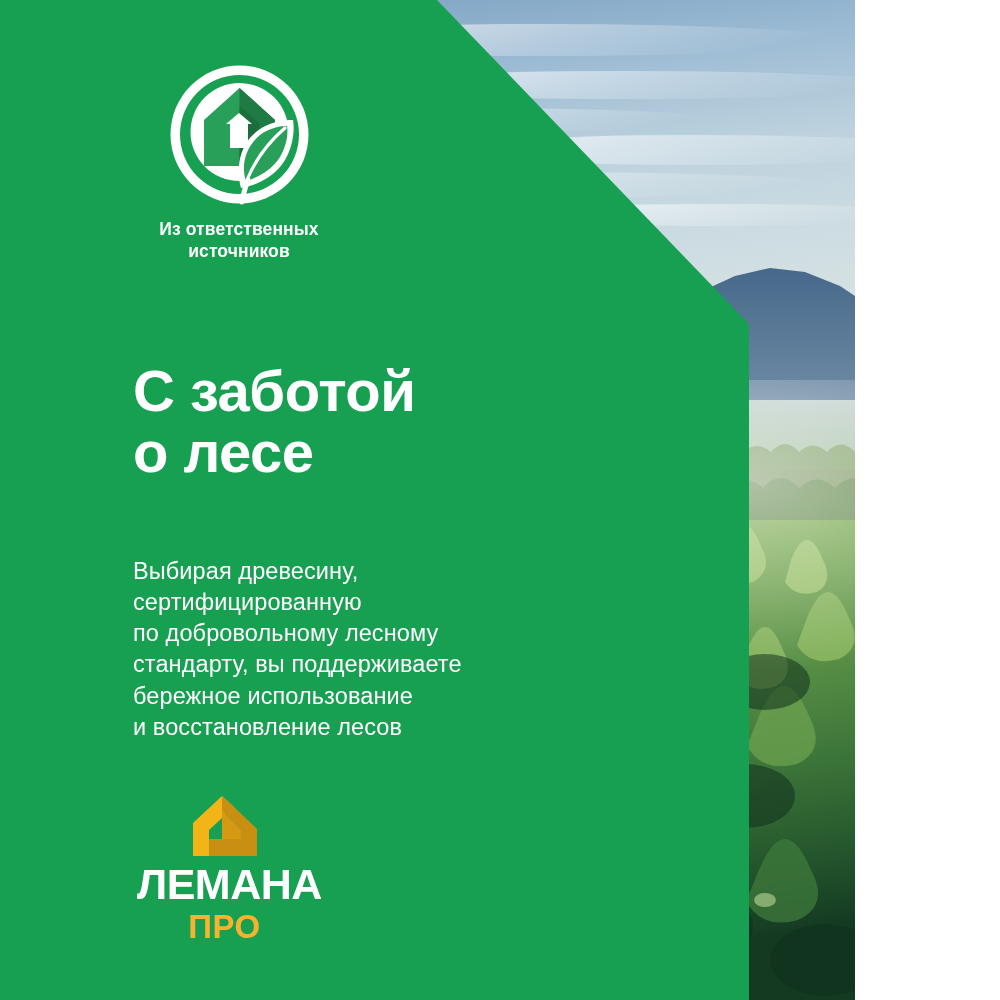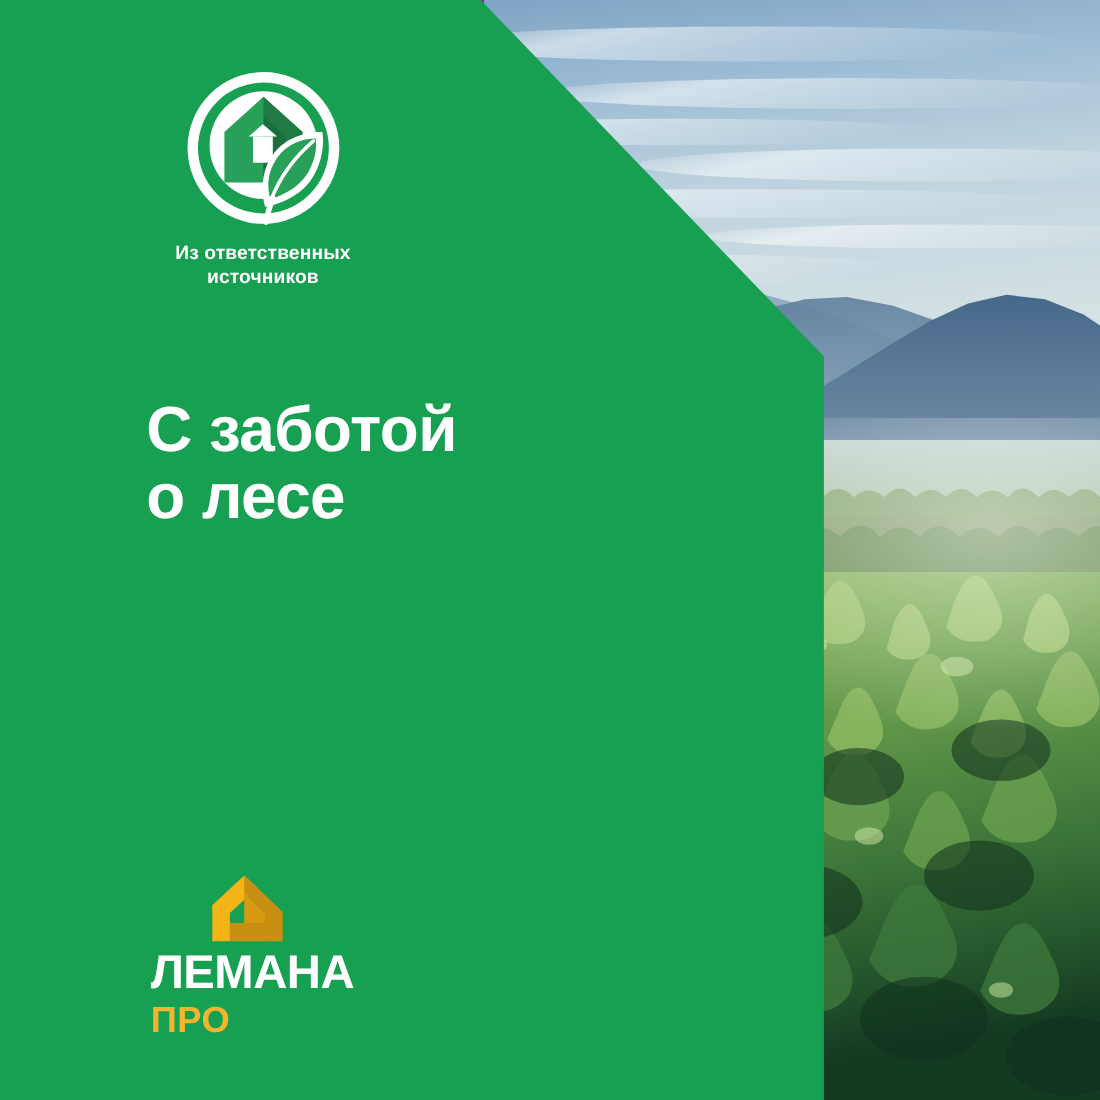--- a/index.html
+++ b/index.html
@@ -6,21 +6,21 @@
     margin: 0;
     padding: 0;
     background: #ffffff;
   }
   body {
     font-family: "Liberation Sans", "DejaVu Sans", sans-serif;
   }
 
   #poster {
     position: relative;
-    width: 1000px;
+    width: 855px;
     height: 1000px;
     overflow: hidden;
     background: #a21caf;
   }
 
   
   #photo {
     position: absolute;
     top: 0;
     right: 0;
@@ -106,20 +106,21 @@
     text-align: left;
     color: #ffffff;
     font-size: 43px;
     font-weight: bold;
     line-height: 1;
     margin-top: 7px;
     letter-spacing: -0.5px;
   }
   #brand-sub {
     display: block;
+    text-align: center;
     color: #f7b32b;
     font-size: 33px;
     font-weight: bold;
     line-height: 1;
     margin-top: 4px;
     letter-spacing: 0.5px;
   }
 </style>
 </head>
 <body>
@@ -300,20 +301,26 @@
 
       <path d="M81,118 C78,126 76,133 75,140" stroke="#ffffff" stroke-width="5" fill="none" stroke-linecap="round"></path>
     </svg>
     <div id="eco-caption">Из ответственных
 источников</div>
   </div>
 
   <h1 id="headline">С заботой
 о лесе</h1>
 
+  <p id="body-copy">Выбирая древесину,
+сертифицированную
+по добровольному лесному
+стандарту, вы поддерживаете
+бережное использование
+и восстановление лесов</p>
 
   <div id="brand-block">
     <svg id="brand-house" viewBox="0 0 72 63" xmlns="http://www.w3.org/2000/svg">
 
       <path d="M4,63 L4,30 L33,3 L45,14 L20,37 L20,63 Z" fill="#f2b417"></path>
 
       <path d="M33,3 L45,14 L68,36 L68,63 L52,63 L52,37 L33,18 Z" fill="#c98f12"></path>
 
       <path d="M20,63 L20,46 L52,46 L52,63 Z" fill="#c98f12"></path>
 

